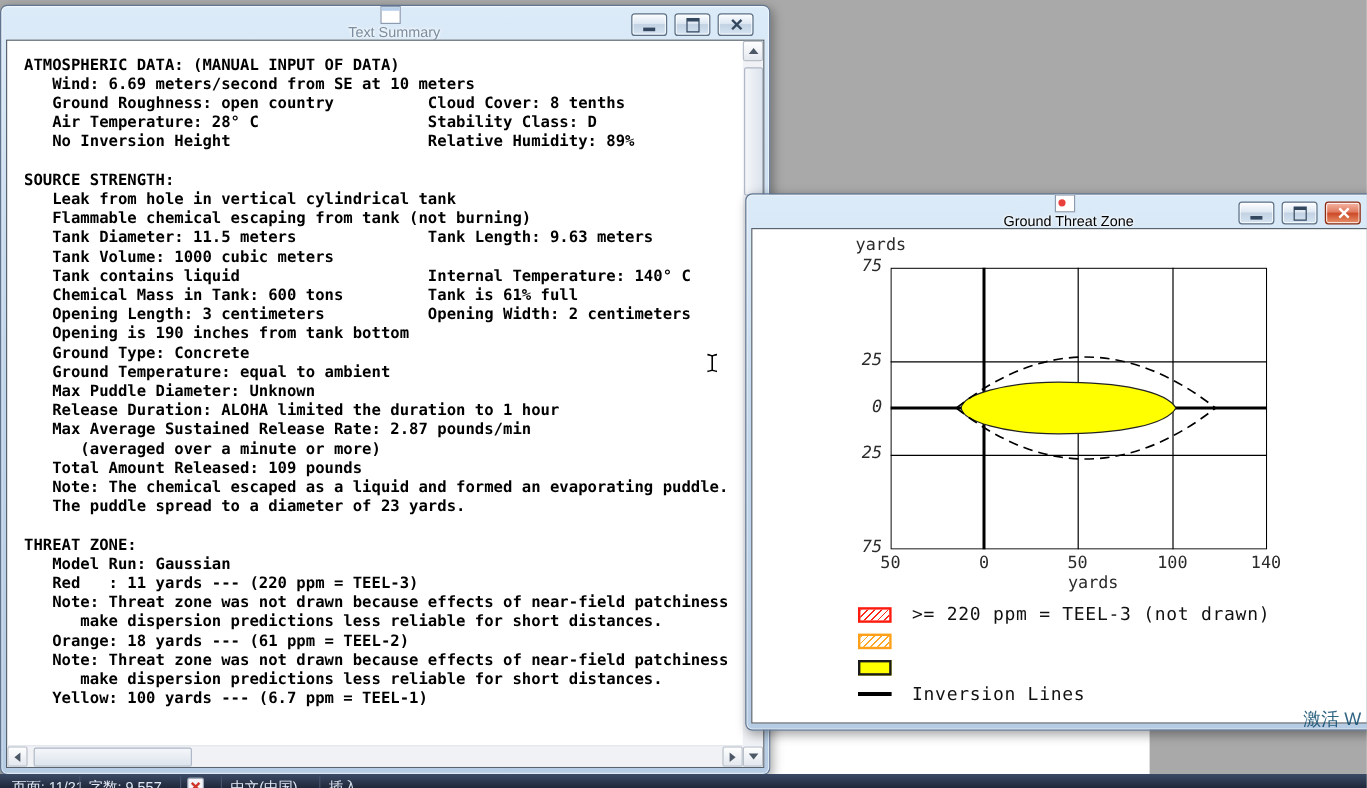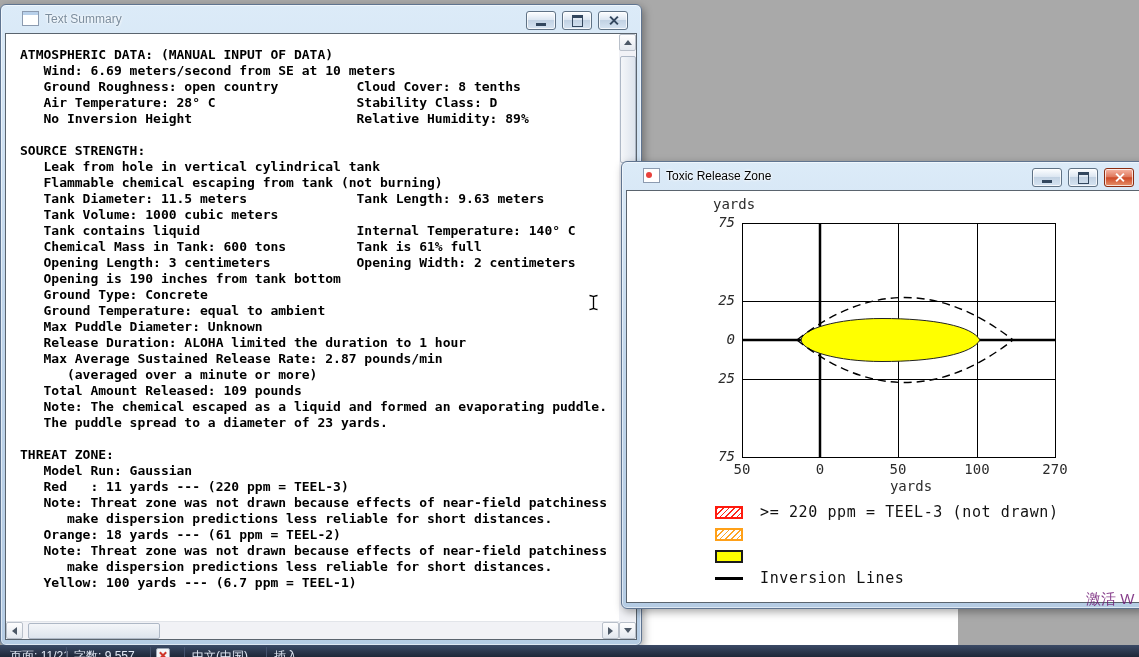--- a/index.html
+++ b/index.html
@@ -3,22 +3,22 @@
 <meta charset="utf-8">
 <style>
   html,body { margin:0; padding:0; }
   .stage { position:relative; width:1139px; height:657px; overflow:hidden;
            background:#a9a9a9; font-family:"Liberation Sans", sans-serif; }
 
   
   .window { position:absolute; border:1px solid #5f7490; border-radius:6px;
             background:linear-gradient(#dcebf8, #c2d7ec 45%, #b5cce4);
             box-shadow:inset 0 0 0 1px rgba(255,255,255,.55), 2px 3px 9px rgba(0,0,0,.35); }
-  .titlebar { position:absolute; left:12px; top:0; right:0; height:27px;
-              display:flex; align-items:center; padding-left:9px; }
+  .titlebar { position:absolute; left:0; top:0; right:0; height:27px;
+              display:flex; align-items:center; padding-left:9px;flex-direction:column; }
   .title { font-size:12px; margin-left:6px; text-shadow:0 0 3px #fff, 0 0 3px #fff; white-space:nowrap; }
   .title-inactive { color:#7b8d9e; }
   .title-active { color:#000; }
 
   .caption-buttons { position:absolute; top:6px; display:flex; gap:6px; }
   .cap-btn { width:28px; height:17px; border:1px solid #5f7285; border-radius:3px;
              background:linear-gradient(#fdfeff, #dde7f2 45%, #c2d2e3 50%, #d6e4f2);
              box-shadow:inset 0 0 0 1px rgba(255,255,255,.75);
              display:flex; align-items:center; justify-content:center; }
   .cap-btn.close-red { background:linear-gradient(#f7b7a6, #e07a5e 45%, #ce4a28 52%, #e6926a);
@@ -81,21 +81,21 @@
   .legend-row { display:flex; align-items:center; height:14px; }
   .swatch { width:28px; height:13px; box-sizing:border-box; margin-left:88px; margin-right:17px; flex:none; }
   .sw-red    { border:2px solid #ff1a0e; background:repeating-linear-gradient(135deg, rgba(255,26,14,.95) 0 1px, #fff 1px 4px); }
   .sw-orange { border:2px solid #ffa018; background:repeating-linear-gradient(135deg, rgba(255,160,24,.95) 0 1px, #fff 1px 4px); }
   .sw-yellow { border:2px solid #1a1a1a; background:#ffff00; }
   .sw-line   { background:linear-gradient(transparent 5px, #000 5px, #000 8px, transparent 8px); }
   .legend-text { font-family:"DejaVu Sans Mono", monospace; font-size:15px; letter-spacing:.6px; color:#111; white-space:nowrap; }
 
   
   .doc-patch { position:absolute; left:636px; top:607px; width:322px; height:38px; background:#fff; z-index:1; }
-  .watermark { position:absolute; left:1086px; top:590px; z-index:20; font-size:15px; color:#701a75; opacity:.85; }
+  .watermark { position:absolute; left:1086px; top:590px; z-index:20; font-size:15px; color:#0c4a6e; opacity:.85; }
   .cursor-ibeam { position:absolute; left:588px; top:294px; z-index:30; }
 
   .taskbar { position:absolute; left:0; top:645px; width:1139px; height:24px; z-index:10;
              background:linear-gradient(#3b4a66, #1c2434 55%, #141a26); color:#e2e9f5; font-size:12px; }
   .tb-item { position:absolute; top:3px; white-space:nowrap; }
   .tb-pages { left:10px; } .tb-words { left:74px; } .tb-lang { left:192px; } .tb-insert { left:274px; }
   .tb-div { position:absolute; top:2px; width:1px; height:20px; background:#46536e; }
   .proof-icon { position:absolute; left:156px; top:3px; width:12px; height:13px; background:#f3f5f8;
                 border:1px solid #9aa4b4; border-radius:2px; }
   .proof-icon::before, .proof-icon::after { content:""; position:absolute; left:5px; top:2px; width:2px; height:9px; background:#cf3428; }
@@ -176,21 +176,21 @@
         <div class="sbtn right">
           <span class="tri t-right"></span>
         </div>
       </div>
     </div>
   </div>
 
   <div class="window win-toxic">
     <div class="titlebar">
       <span class="win-icon toxic-icon"></span>
-      <span class="title title-active">Toxic Release Zone</span>
+      <span class="title title-active">Ground Threat Zone</span>
       <div class="caption-buttons">
         <div class="cap-btn">
           <span class="g-min"></span>
         </div>
         <div class="cap-btn">
           <span class="g-max"></span>
         </div>
         <div class="cap-btn close-red">
           <span class="g-close"></span>
         </div>
@@ -216,21 +216,21 @@
         <line x1="0" y1="117" x2="314" y2="117" stroke="#000" stroke-width="2.5"></line>
         <path d="M 59 117 C 60 106 95 95.5 140 95.5 C 192 95.5 230 103 238 117 C 230 131 192 138.5 140 138.5 C 95 138.5 60 128 59 117 Z" fill="#ffff00" stroke="#222222" stroke-width="1"></path>
         <path d="M 55 117 Q 162 32 271 117" fill="none" stroke="#000" stroke-width="1.4" stroke-dasharray="8 5"></path>
         <path d="M 55 117 Q 162 202 271 117" fill="none" stroke="#000" stroke-width="1.4" stroke-dasharray="8 5"></path>
       </svg>
 
       <div class="chart-label xtick" style="left:93px">50</div>
       <div class="chart-label xtick" style="left:171px">0</div>
       <div class="chart-label xtick" style="left:249px">50</div>
       <div class="chart-label xtick" style="left:328px">100</div>
-      <div class="chart-label xtick" style="left:406px">270</div>
+      <div class="chart-label xtick" style="left:406px">140</div>
 
       <div class="chart-label xlab-bottom">yards</div>
 
       <div class="legend">
         <div class="legend-row">
           <span class="swatch sw-red"></span>
           <span class="legend-text">&gt;= 220 ppm = TEEL-3 (not drawn)</span>
         </div>
         <div class="legend-row">
           <span class="swatch sw-orange"></span>

